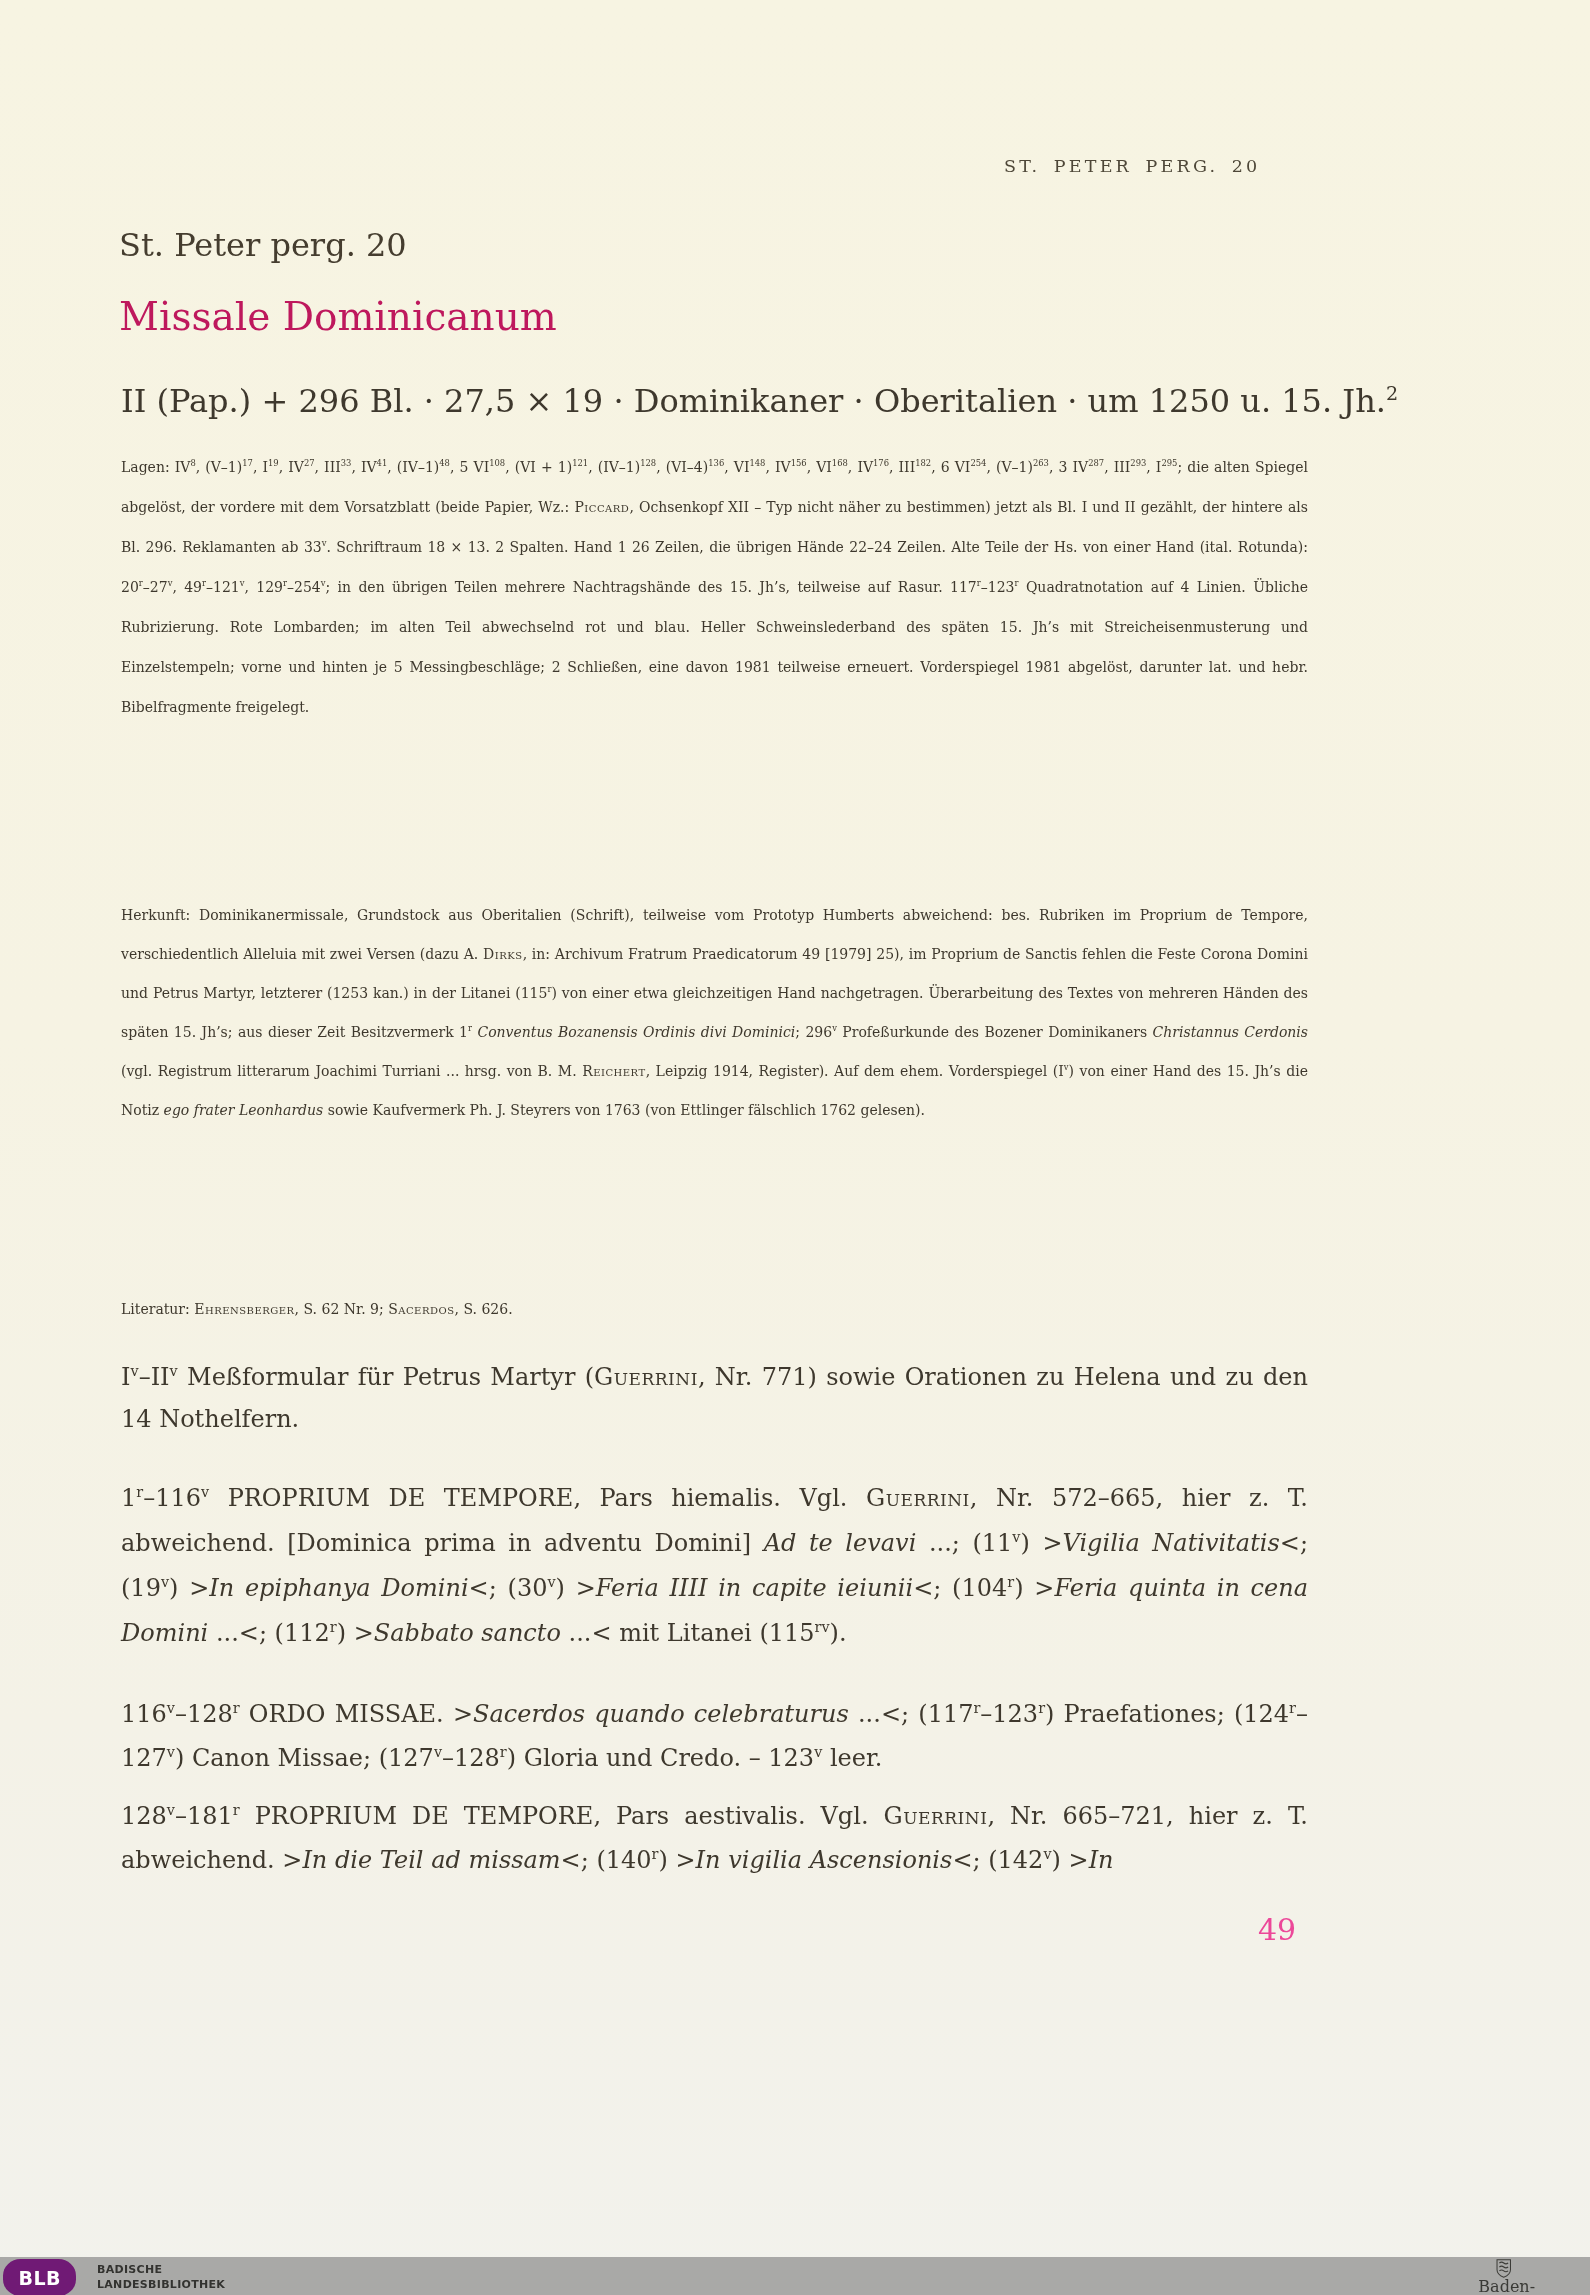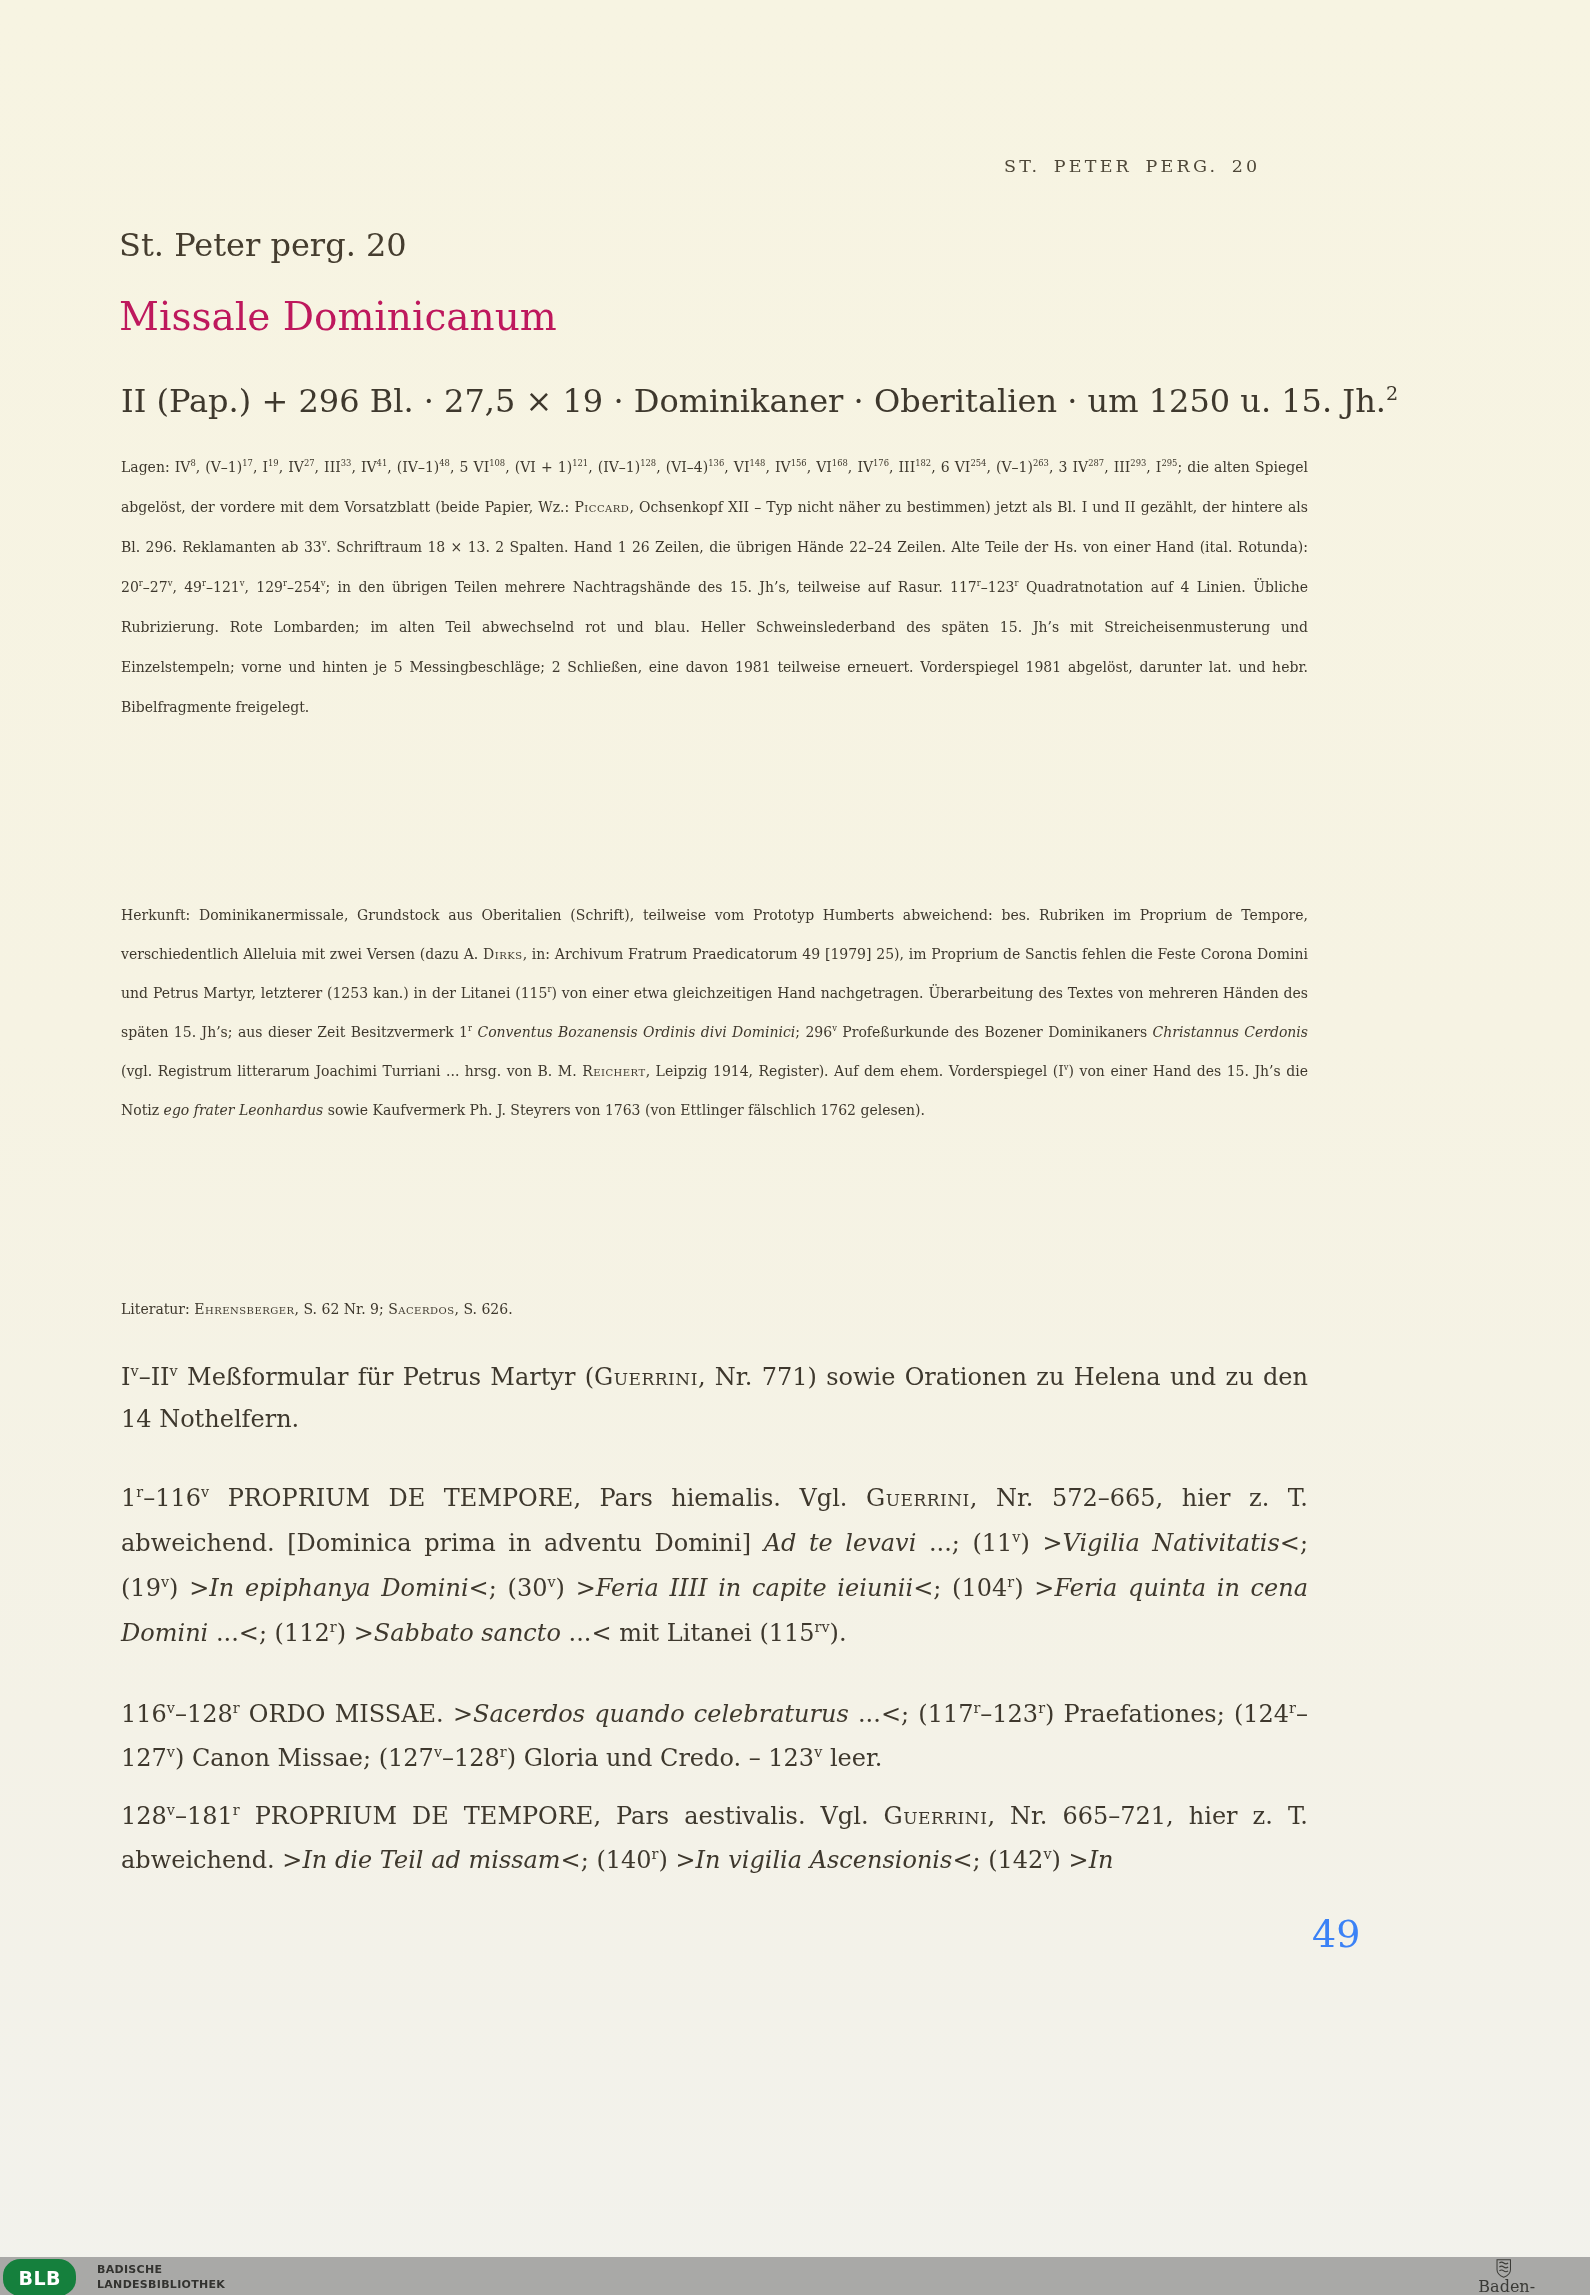--- a/index.html
+++ b/index.html
@@ -35,21 +35,21 @@
     font-size:24px;color:#3e382d;
   }
   .e1{top:1356px;line-height:42px;}
   .e2{top:1476px;line-height:45px;}
   .e3{top:1680px;line-height:44px;margin-top:12px;}
   .e4{top:1794px;line-height:44px;}
   sup{font-size:60%;line-height:0;vertical-align:super;letter-spacing:0;}
   .sc{font-variant:small-caps;letter-spacing:0.5px;}
   i{font-style:italic;}
   .page-number{
-    left:1312px;top:1912px;font-size:38px;color:#3b82f6;
+    left:1258px;top:1912px;font-size:30px;color:#ec4899;
   }
   .footer-bar{
     left:0;top:2257px;width:1591px;height:39px;background:#a9a9a7;
   }
   .blb-logo{
     position:absolute;left:3.2px;top:2.4px;width:73px;height:37px;
     background:#14998c;border-radius:17.5px/16.7px;
     display:flex;align-items:center;justify-content:center;
   }
   .blb-logo span{
@@ -90,21 +90,21 @@
 <p class="abs para literatur">Literatur: <span class="sc">Ehrensberger</span>, S. 62 Nr. 9; <span class="sc">Sacerdos</span>, S. 626.</p>
 
 <p class="abs entry e1">I<sup>v</sup>–II<sup>v</sup> Meßformular für Petrus Martyr (<span class="sc">Guerrini</span>, Nr. 771) sowie Orationen zu Helena und zu den 14 Nothelfern.</p>
 <p class="abs entry e2">1<sup>r</sup>–116<sup>v</sup> PROPRIUM DE TEMPORE, Pars hiemalis. Vgl. <span class="sc">Guerrini</span>, Nr. 572–665, hier z. T. abweichend. [Dominica prima in adventu Domini] <i>Ad te levavi</i> ...; (11<sup>v</sup>) &gt;<i>Vigilia Nativitatis</i>&lt;; (19<sup>v</sup>) &gt;<i>In epiphanya Domini</i>&lt;; (30<sup>v</sup>) &gt;<i>Feria IIII in capite ieiunii</i>&lt;; (104<sup>r</sup>) &gt;<i>Feria quinta in cena Domini</i> ...&lt;; (112<sup>r</sup>) &gt;<i>Sabbato sancto</i> ...&lt; mit Litanei (115<sup>rv</sup>).</p>
 <p class="abs entry e3">116<sup>v</sup>–128<sup>r</sup> ORDO MISSAE. &gt;<i>Sacerdos quando celebraturus</i> ...&lt;; (117<sup>r</sup>–123<sup>r</sup>) Praefationes; (124<sup>r</sup>–127<sup>v</sup>) Canon Missae; (127<sup>v</sup>–128<sup>r</sup>) Gloria und Credo. – 123<sup>v</sup> leer.</p>
 <p class="abs entry e4">128<sup>v</sup>–181<sup>r</sup> PROPRIUM DE TEMPORE, Pars aestivalis. Vgl. <span class="sc">Guerrini</span>, Nr. 665–721, hier z. T. abweichend. &gt;<i>In die Teil ad missam</i>&lt;; (140<sup>r</sup>) &gt;<i>In vigilia Ascensionis</i>&lt;; (142<sup>v</sup>) &gt;<i>In</i></p>
 
 <div class="abs page-number">49</div>
 
 <div class="abs footer-bar" style="background: rgb(169, 169, 167);">
-  <div class="blb-logo" style="background: #15803d;">
+  <div class="blb-logo" style="background: #701a75;">
     <span>BLB</span>
   </div>
   <div class="lib-name">
     <div>BADISCHE</div>
     <div>LANDESBIBLIOTHEK</div>
   </div>
   <div class="bw-block">
     <svg class="bw-crest" viewBox="0 0 20 24">
       <path d="M1.5 1 h17 v12.5 c0 5 -4.2 7.8 -8.5 9.5 c-4.3 -1.7 -8.5 -4.5 -8.5 -9.5 z" fill="none" stroke="#3c3c38" stroke-width="1.3"></path>
       <path d="M4.5 5 q2.7 -2.2 5.5 0 q2.7 2.2 5.5 0" fill="none" stroke="#3c3c38" stroke-width="1.5"></path>

